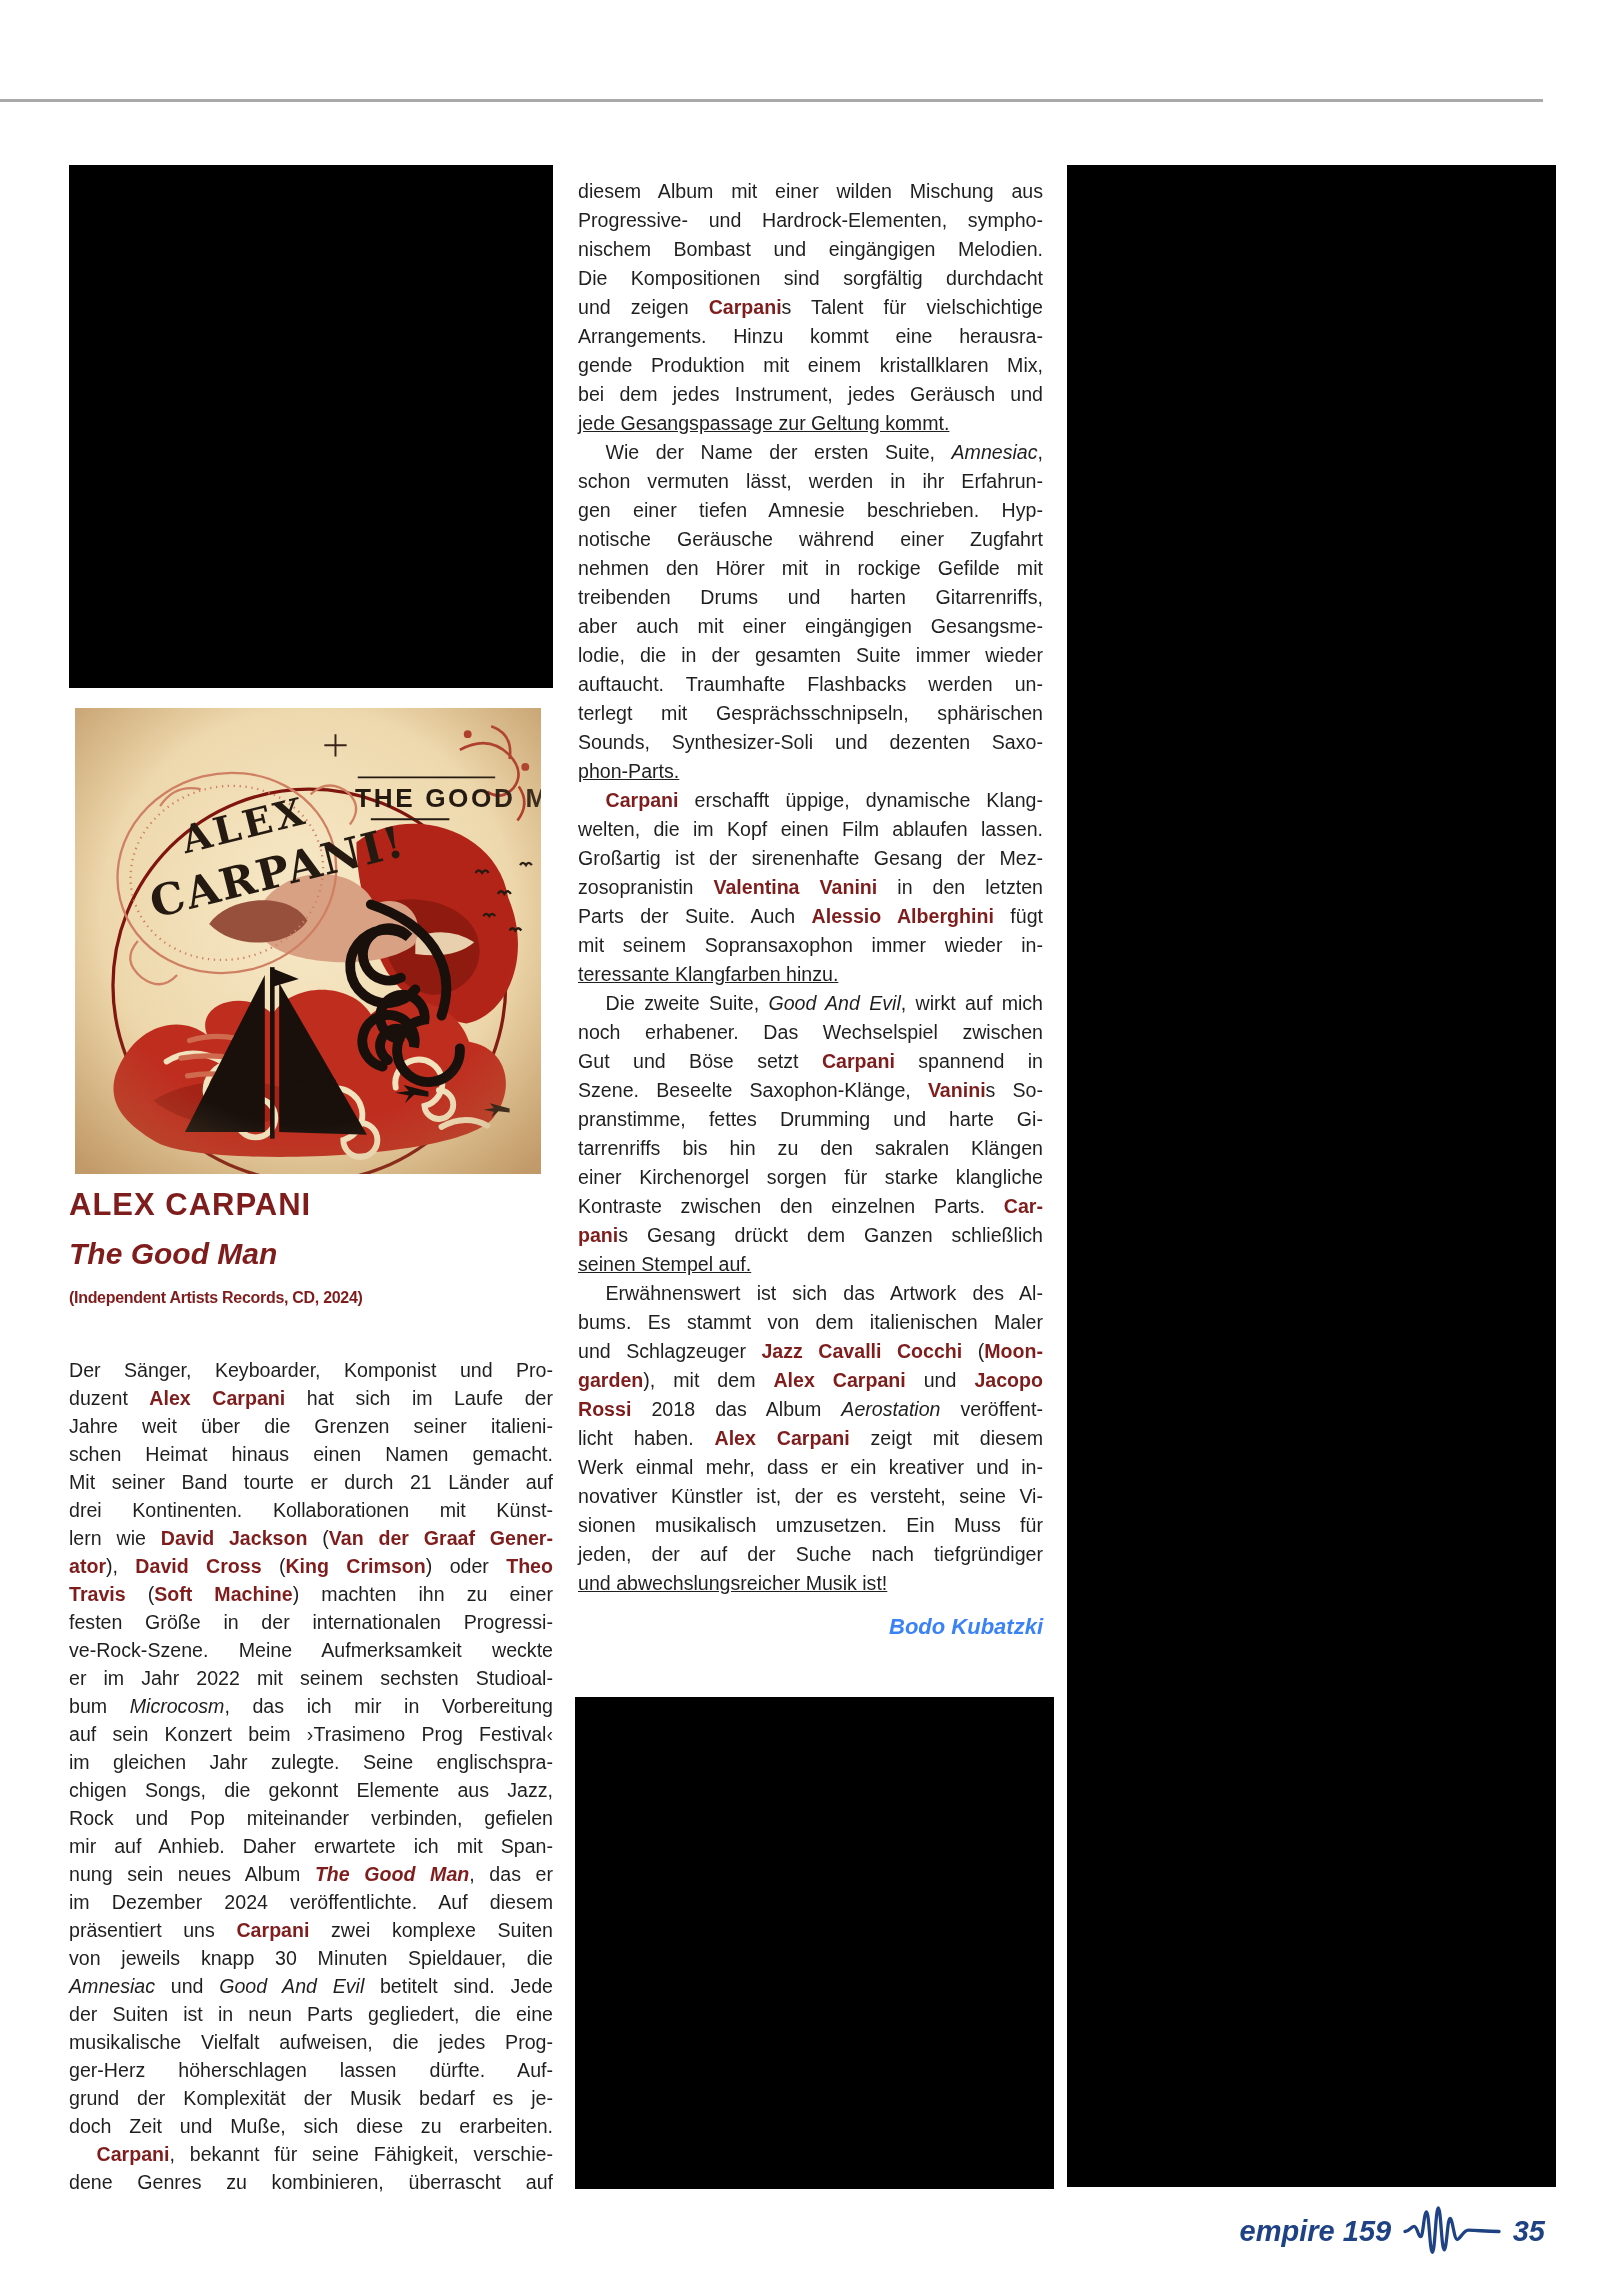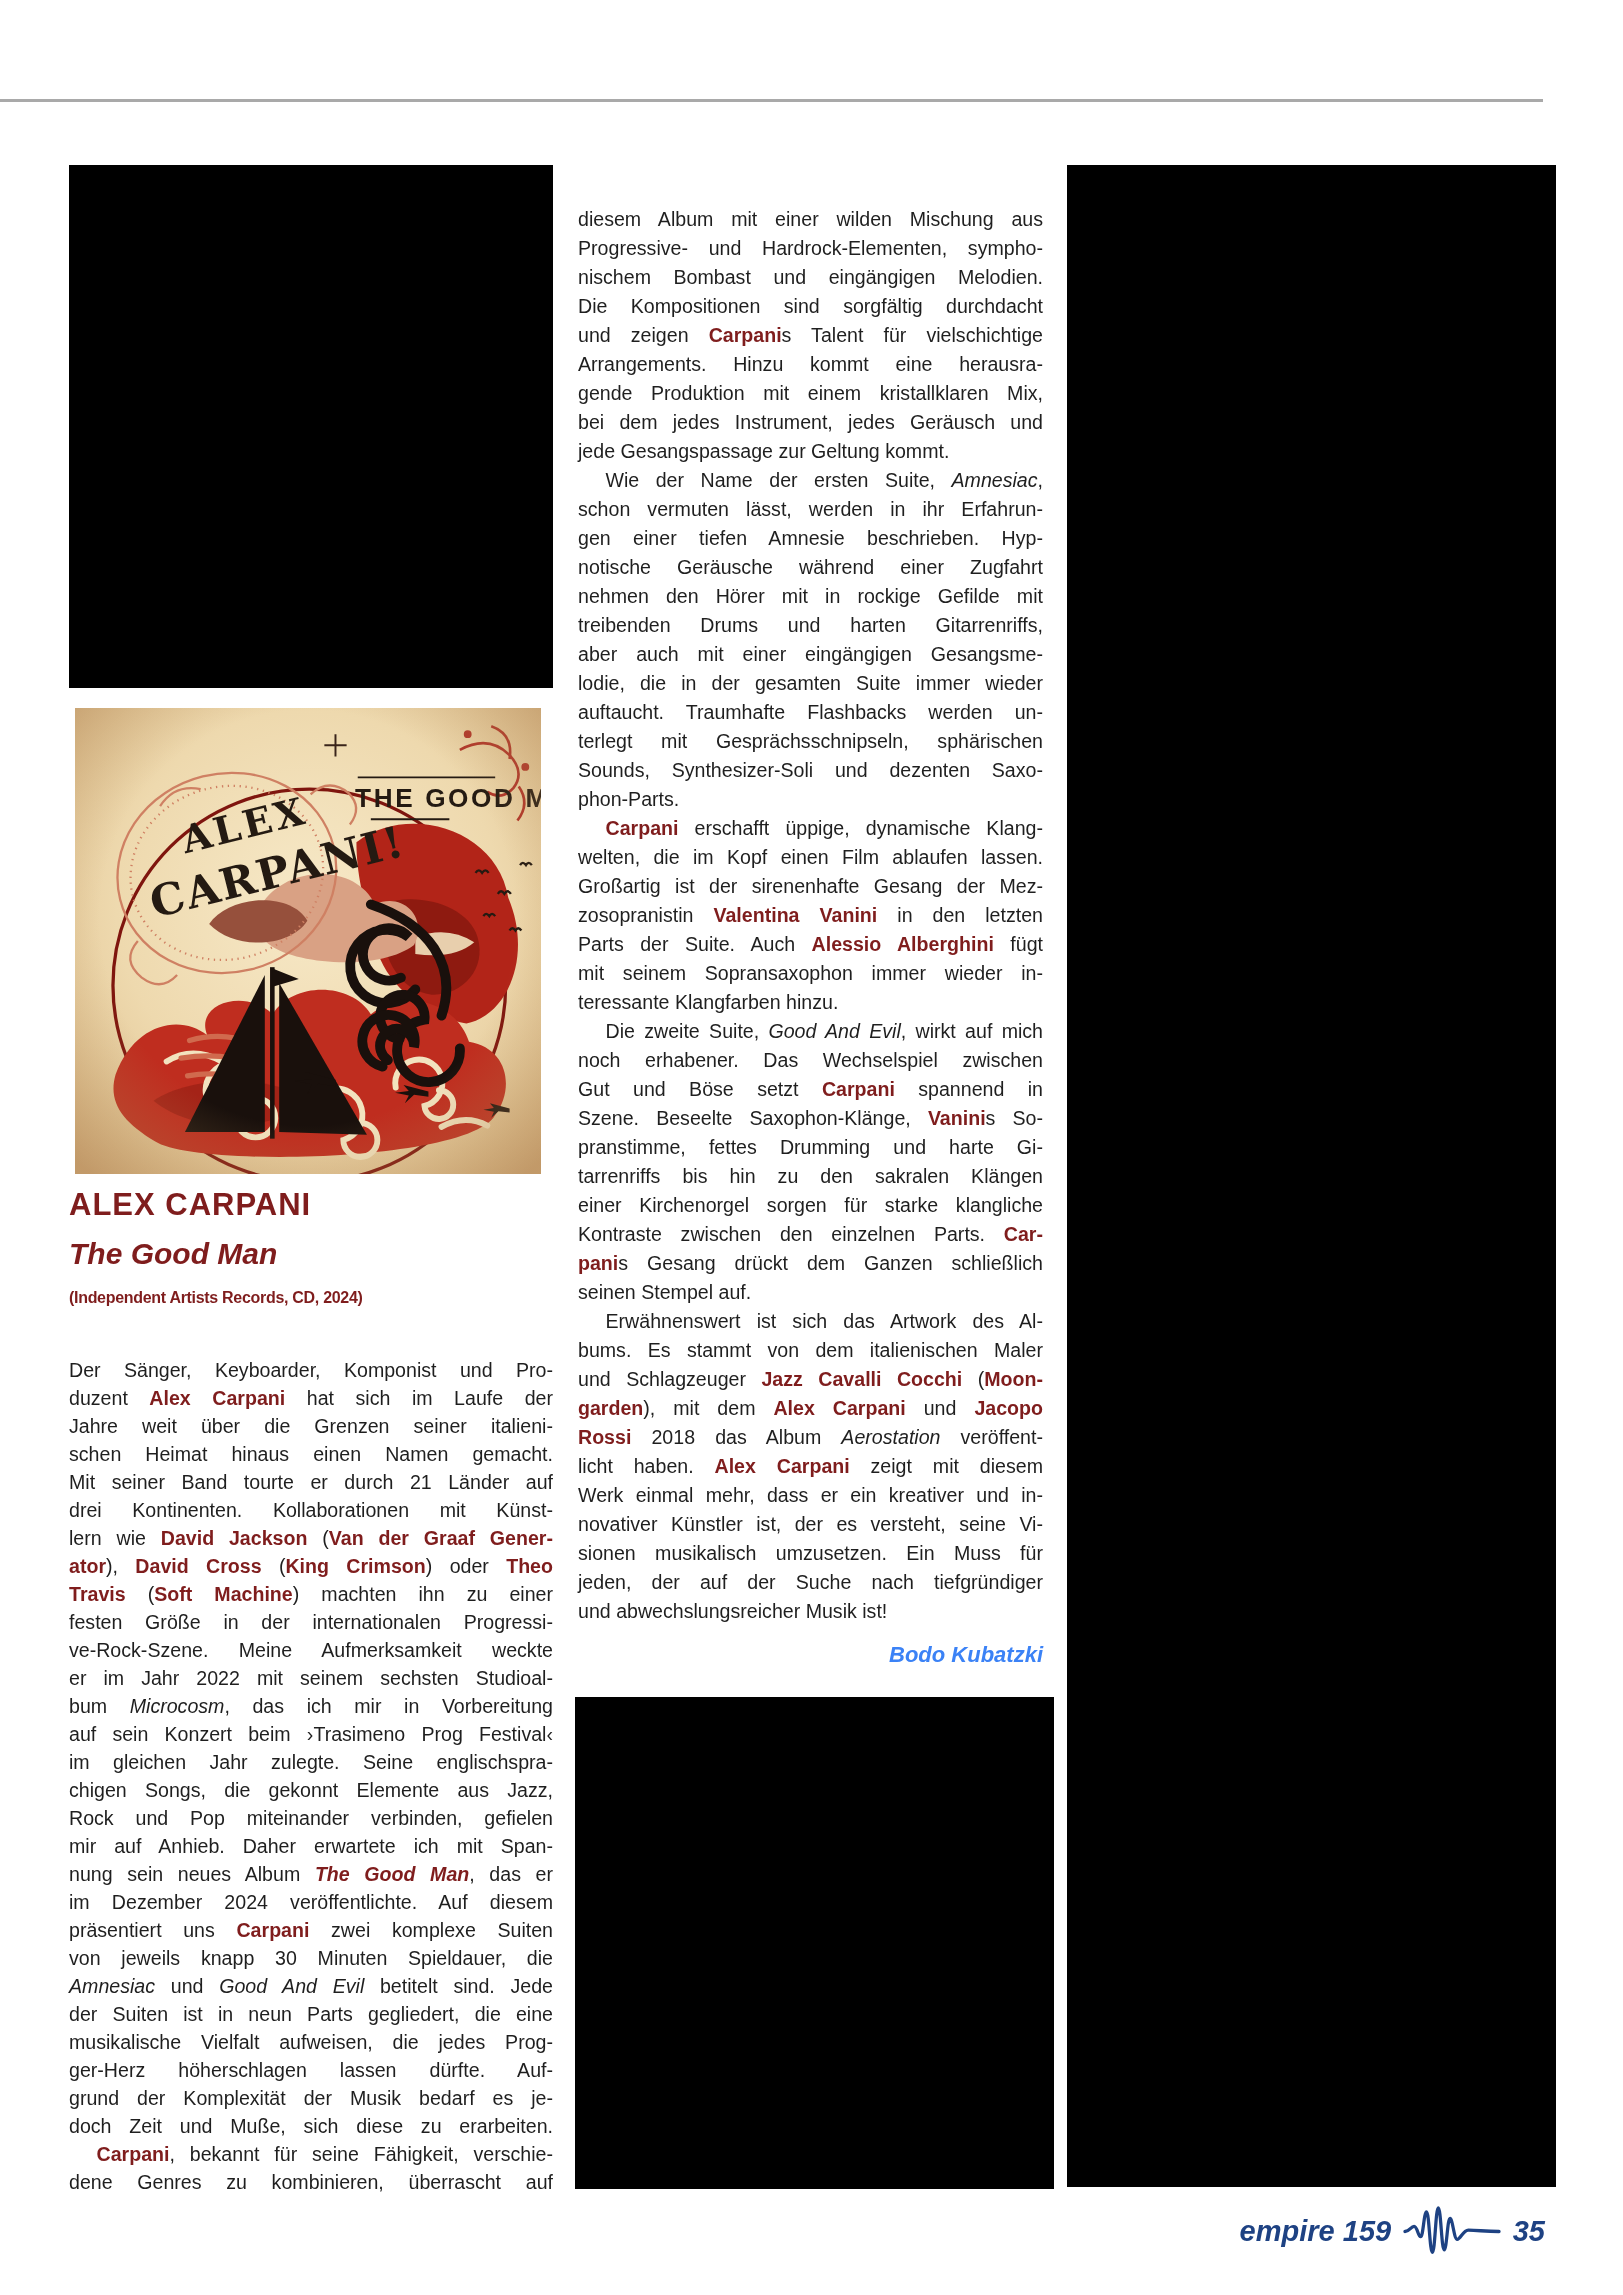--- a/index.html
+++ b/index.html
@@ -11,23 +11,23 @@
   .photo-left{left:69px;top:165px;width:484px;height:523px;}
   .photo-mid-bottom{left:575px;top:1697px;width:479px;height:492px;}
   .photo-right{left:1067px;top:165px;width:489px;height:2022px;}
   .cover{left:75px;top:708px;width:466px;height:466px;}
   .review-head{left:69px;top:1186px;width:484px;color:#000;}
   .artist{font-size:31px;font-weight:700;letter-spacing:1px;line-height:37px;}
   .album{font-size:30px;font-weight:700;font-style:italic;line-height:37px;margin-top:11.8px;}
   .label-line{font-size:16px;font-weight:700;line-height:33px;margin-top:9.2px;letter-spacing:-0.3px;}
   .col{color:#1f1f1f;font-size:19.6px;font-stretch:condensed;}
   .col1{left:69px;top:1356px;width:484px;line-height:28px;}
-  .col2{left:578px;top:177px;width:465px;line-height:29px;margin-top:28px;}
+  .col2{left:578px;top:177px;width:465px;line-height:29px;}
   .tl{text-align:justify;text-align-last:justify;}
-  .tl.nj{text-align:left;text-align-last:left;}
+  .tl.nj{text-align:left;text-align-last:left;text-decoration:underline;}
   .tl.ind{text-indent:27.5px;}
   .col b, .review-head{color:#7f1d1d;}
   b{font-weight:700;}
   i{font-style:italic;}
   .signature{margin-top:14.4px;text-align:right;color:#3b82f6;font-weight:700;
              font-style:italic;font-size:22px;}
   .footer{position:absolute;top:2204px;right:78px;display:flex;align-items:center;gap:11.8px;
           color:#1e4283;font-style:italic;font-weight:700;font-size:29px;text-align:right;}
   .footer .wave{display:block;}
 </style>

